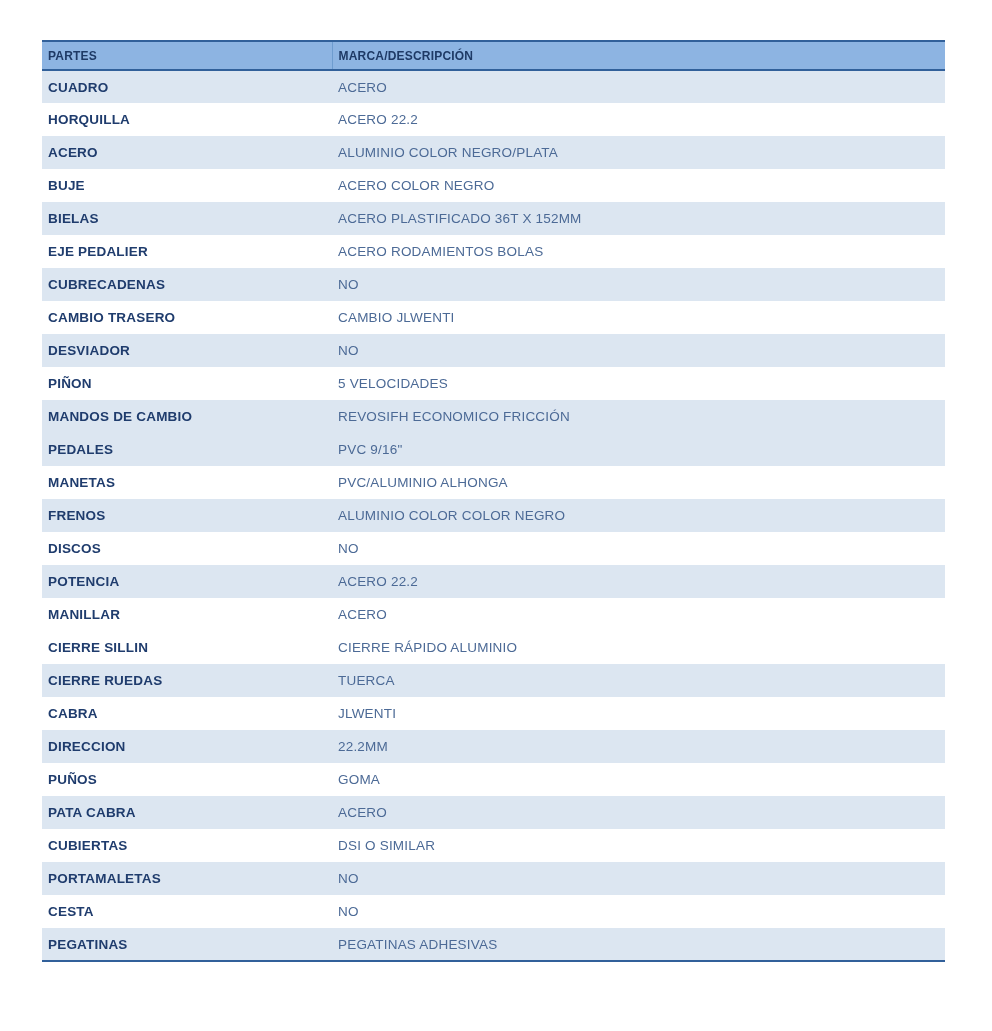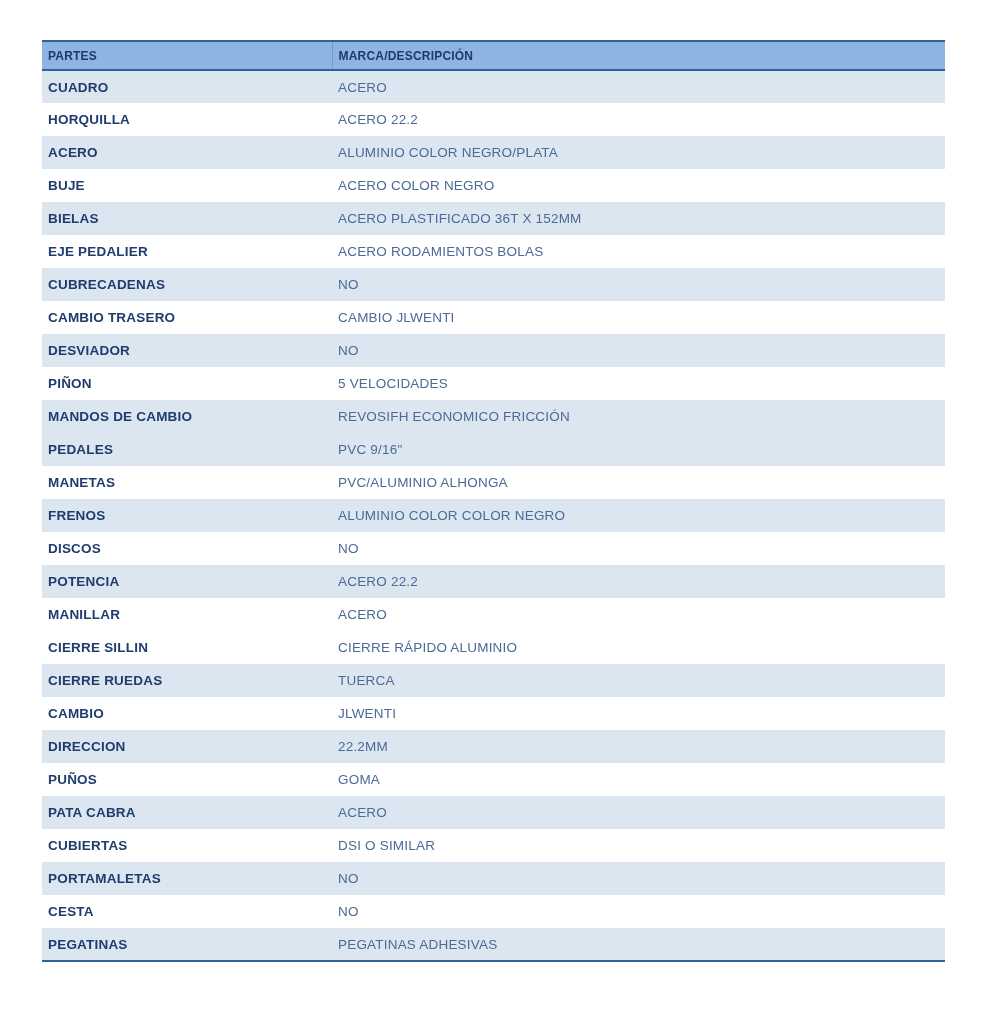--- a/index.html
+++ b/index.html
@@ -159,21 +159,21 @@
         </tr>
         <tr class="row-even">
           <td class="parte-cell">CIERRE SILLIN</td>
           <td class="marca-cell">CIERRE RÁPIDO ALUMINIO</td>
         </tr>
         <tr class="row-odd">
           <td class="parte-cell">CIERRE RUEDAS</td>
           <td class="marca-cell">TUERCA</td>
         </tr>
         <tr class="row-even">
-          <td class="parte-cell">CAMBIO</td>
+          <td class="parte-cell">CABRA</td>
           <td class="marca-cell">JLWENTI</td>
         </tr>
         <tr class="row-odd">
           <td class="parte-cell">DIRECCION</td>
           <td class="marca-cell">22.2MM</td>
         </tr>
         <tr class="row-even">
           <td class="parte-cell">PUÑOS</td>
           <td class="marca-cell">GOMA</td>
         </tr>

